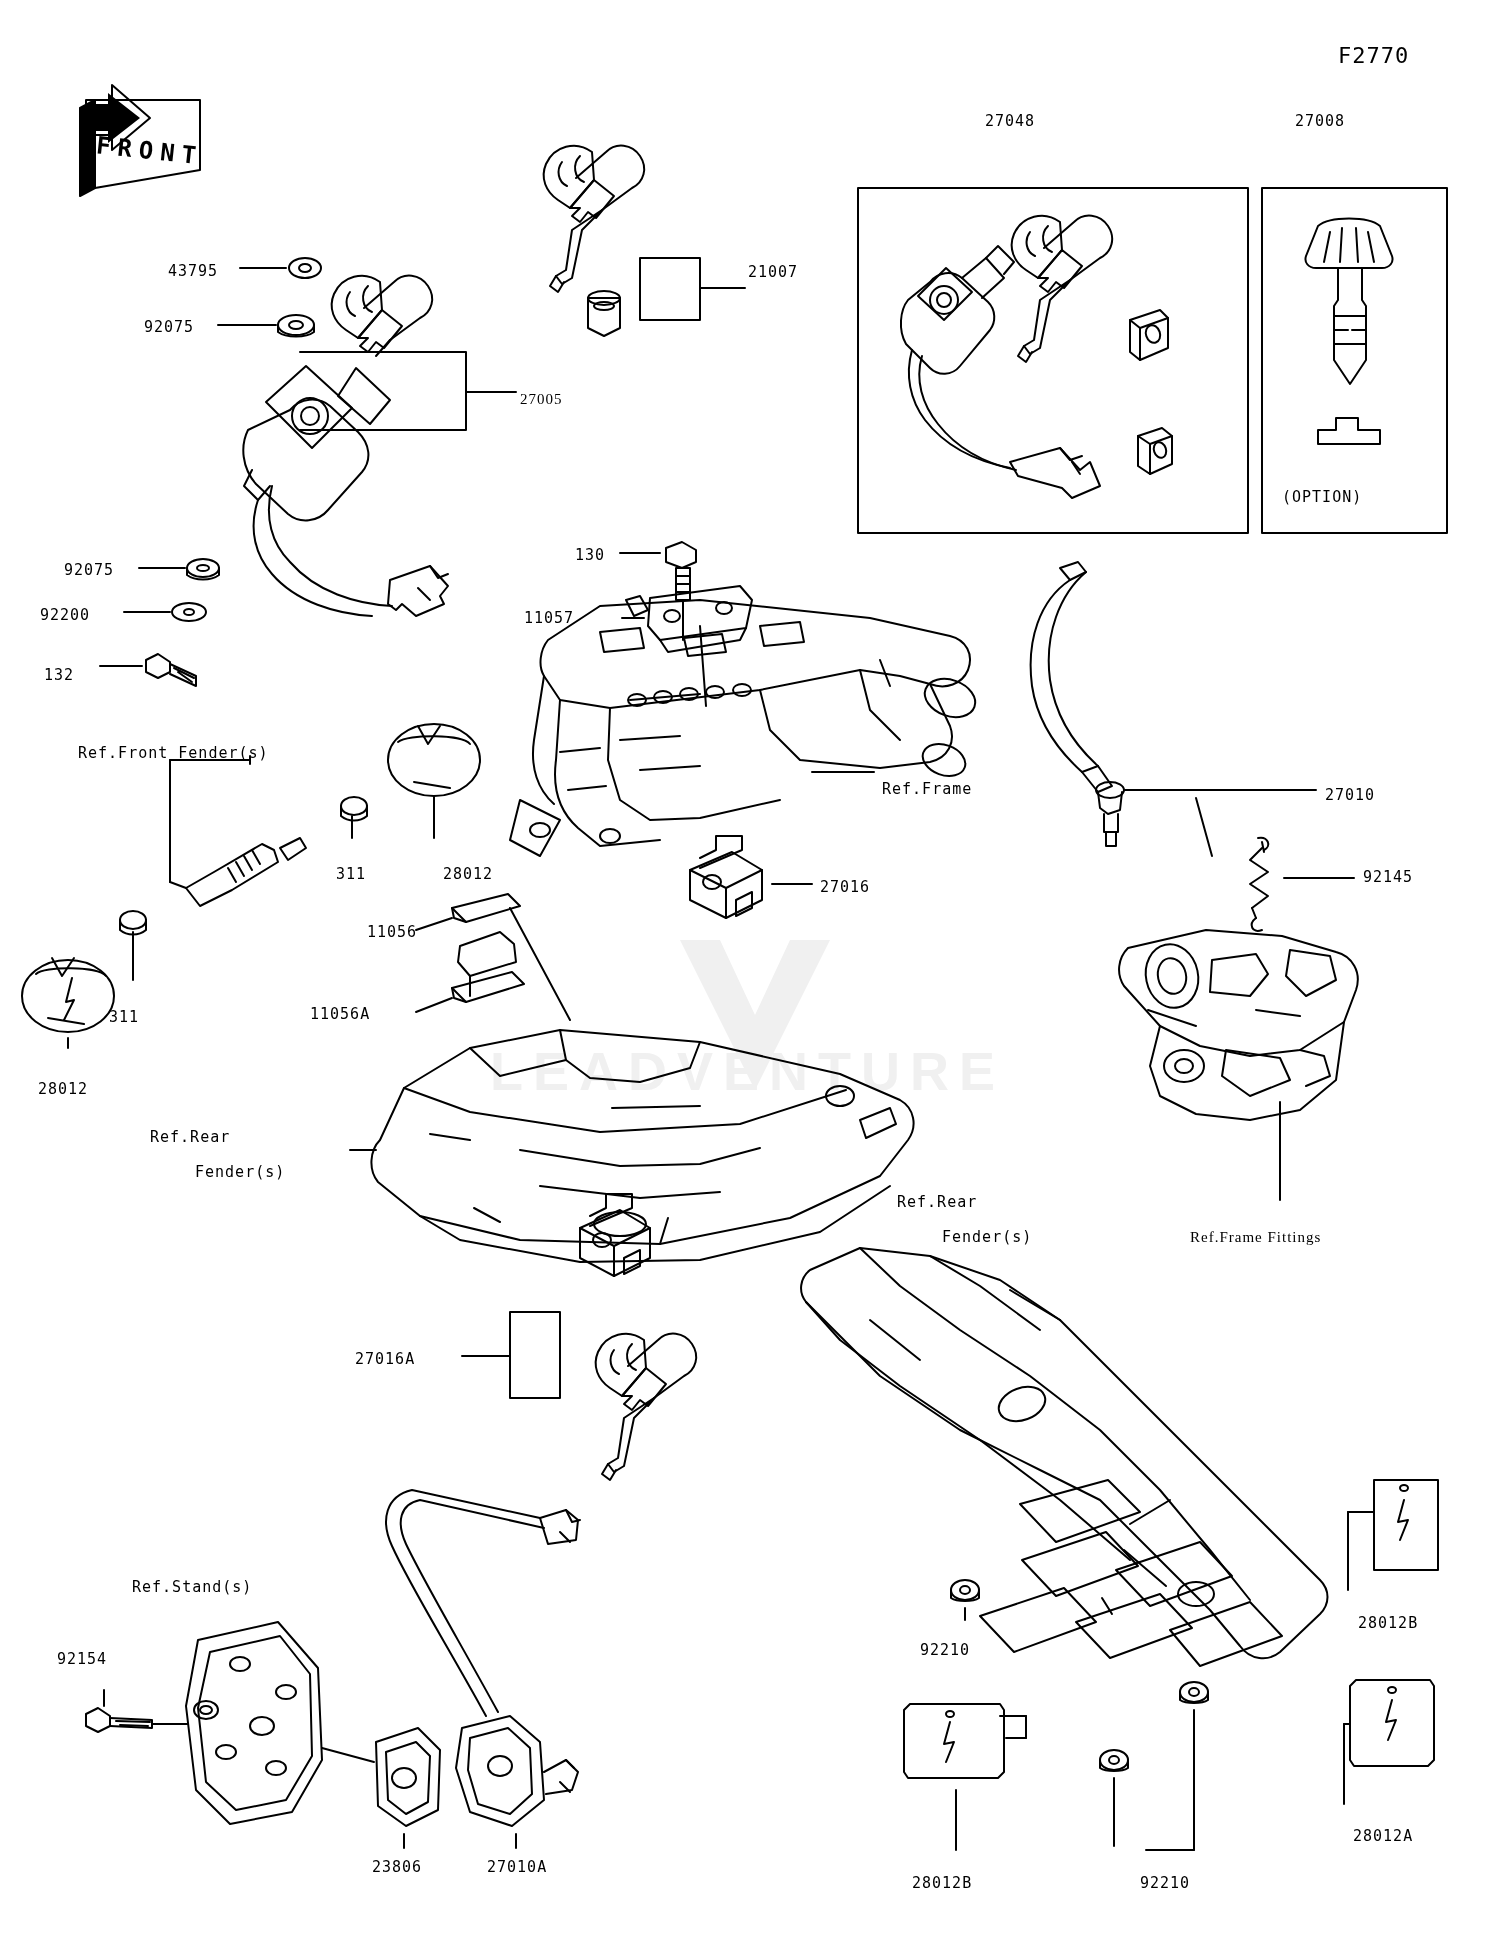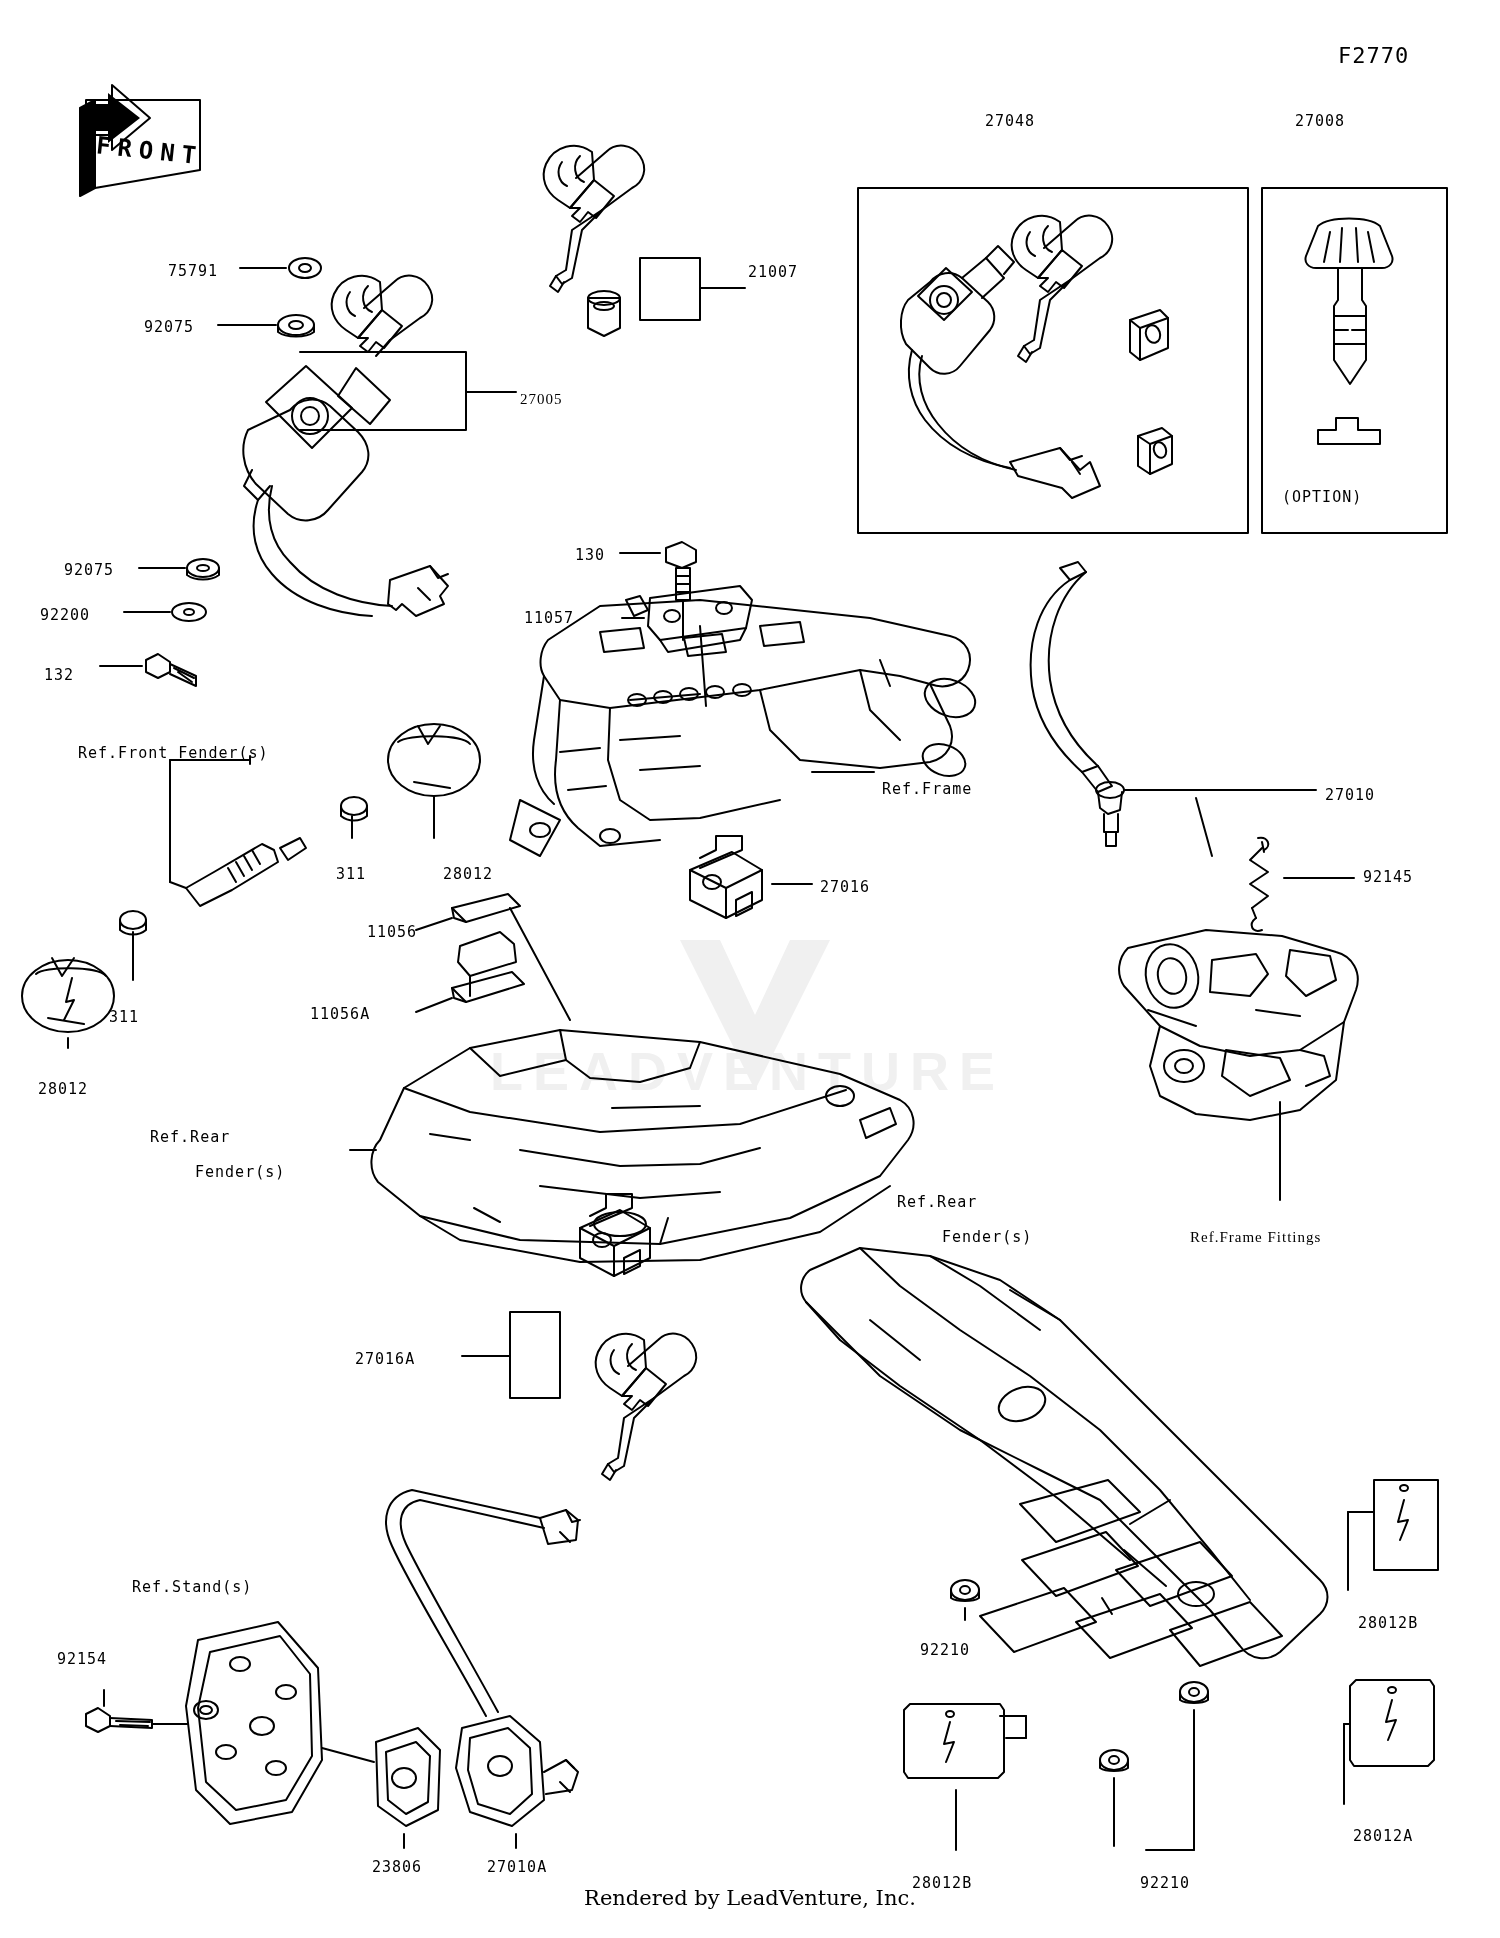--- a/index.html
+++ b/index.html
@@ -506,21 +506,21 @@
   <div class="lbl diagid" style="left:1338px; top:42px;">F2770</div>
 
   <div class="lbl" style="left:96px; top:136px; font-size:24px; letter-spacing:7px; font-weight:bold; transform:rotate(6deg);">FRONT</div>
 
   <div class="lbl" style="left:1282px; top:488px;">(OPTION)</div>
 
   <div id="labels">
       <div class="lbl" style="left: 1010px; top: 112px; transform: translateX(-50%);">27048</div>
       <div class="lbl" style="left: 1320px; top: 112px; transform: translateX(-50%);">27008</div>
       <div class="lbl" style="left: 748px; top: 263px;">21007</div>
-      <div class="lbl" style="left: 168px; top: 262px;">75791</div>
+      <div class="lbl" style="left: 168px; top: 262px;">43795</div>
       <div class="lbl" style="left: 144px; top: 318px;">92075</div>
       <div class="lbl" style="left: 520px; top: 390px; font-family: Liberation Serif, serif;">27005</div>
       <div class="lbl" style="left: 64px; top: 561px;">92075</div>
       <div class="lbl" style="left: 40px; top: 606px;">92200</div>
       <div class="lbl" style="left: 44px; top: 666px;">132</div>
       <div class="lbl" style="left: 575px; top: 546px;">130</div>
       <div class="lbl" style="left: 524px; top: 609px;">11057</div>
       <div class="lbl" style="left: 882px; top: 780px;">Ref.Frame</div>
       <div class="lbl" style="left: 1325px; top: 786px;">27010</div>
       <div class="lbl" style="left: 1363px; top: 868px;">92145</div>
@@ -542,14 +542,13 @@
       <div class="lbl" style="left: 920px; top: 1641px;">92210</div>
       <div class="lbl" style="left: 132px; top: 1578px;">Ref.Stand(s)</div>
       <div class="lbl" style="left: 57px; top: 1650px;">92154</div>
       <div class="lbl" style="left: 1353px; top: 1827px;">28012A</div>
       <div class="lbl" style="left: 372px; top: 1858px;">23806</div>
       <div class="lbl" style="left: 487px; top: 1858px;">27010A</div>
       <div class="lbl" style="left: 912px; top: 1874px;">28012B</div>
       <div class="lbl" style="left: 1140px; top: 1874px;">92210</div>
     </div>
 
-  <div class="footer" style="top:1886px;">Rendered by LeadVenture, Inc.</div>
 </div>
 
 </body></html>

